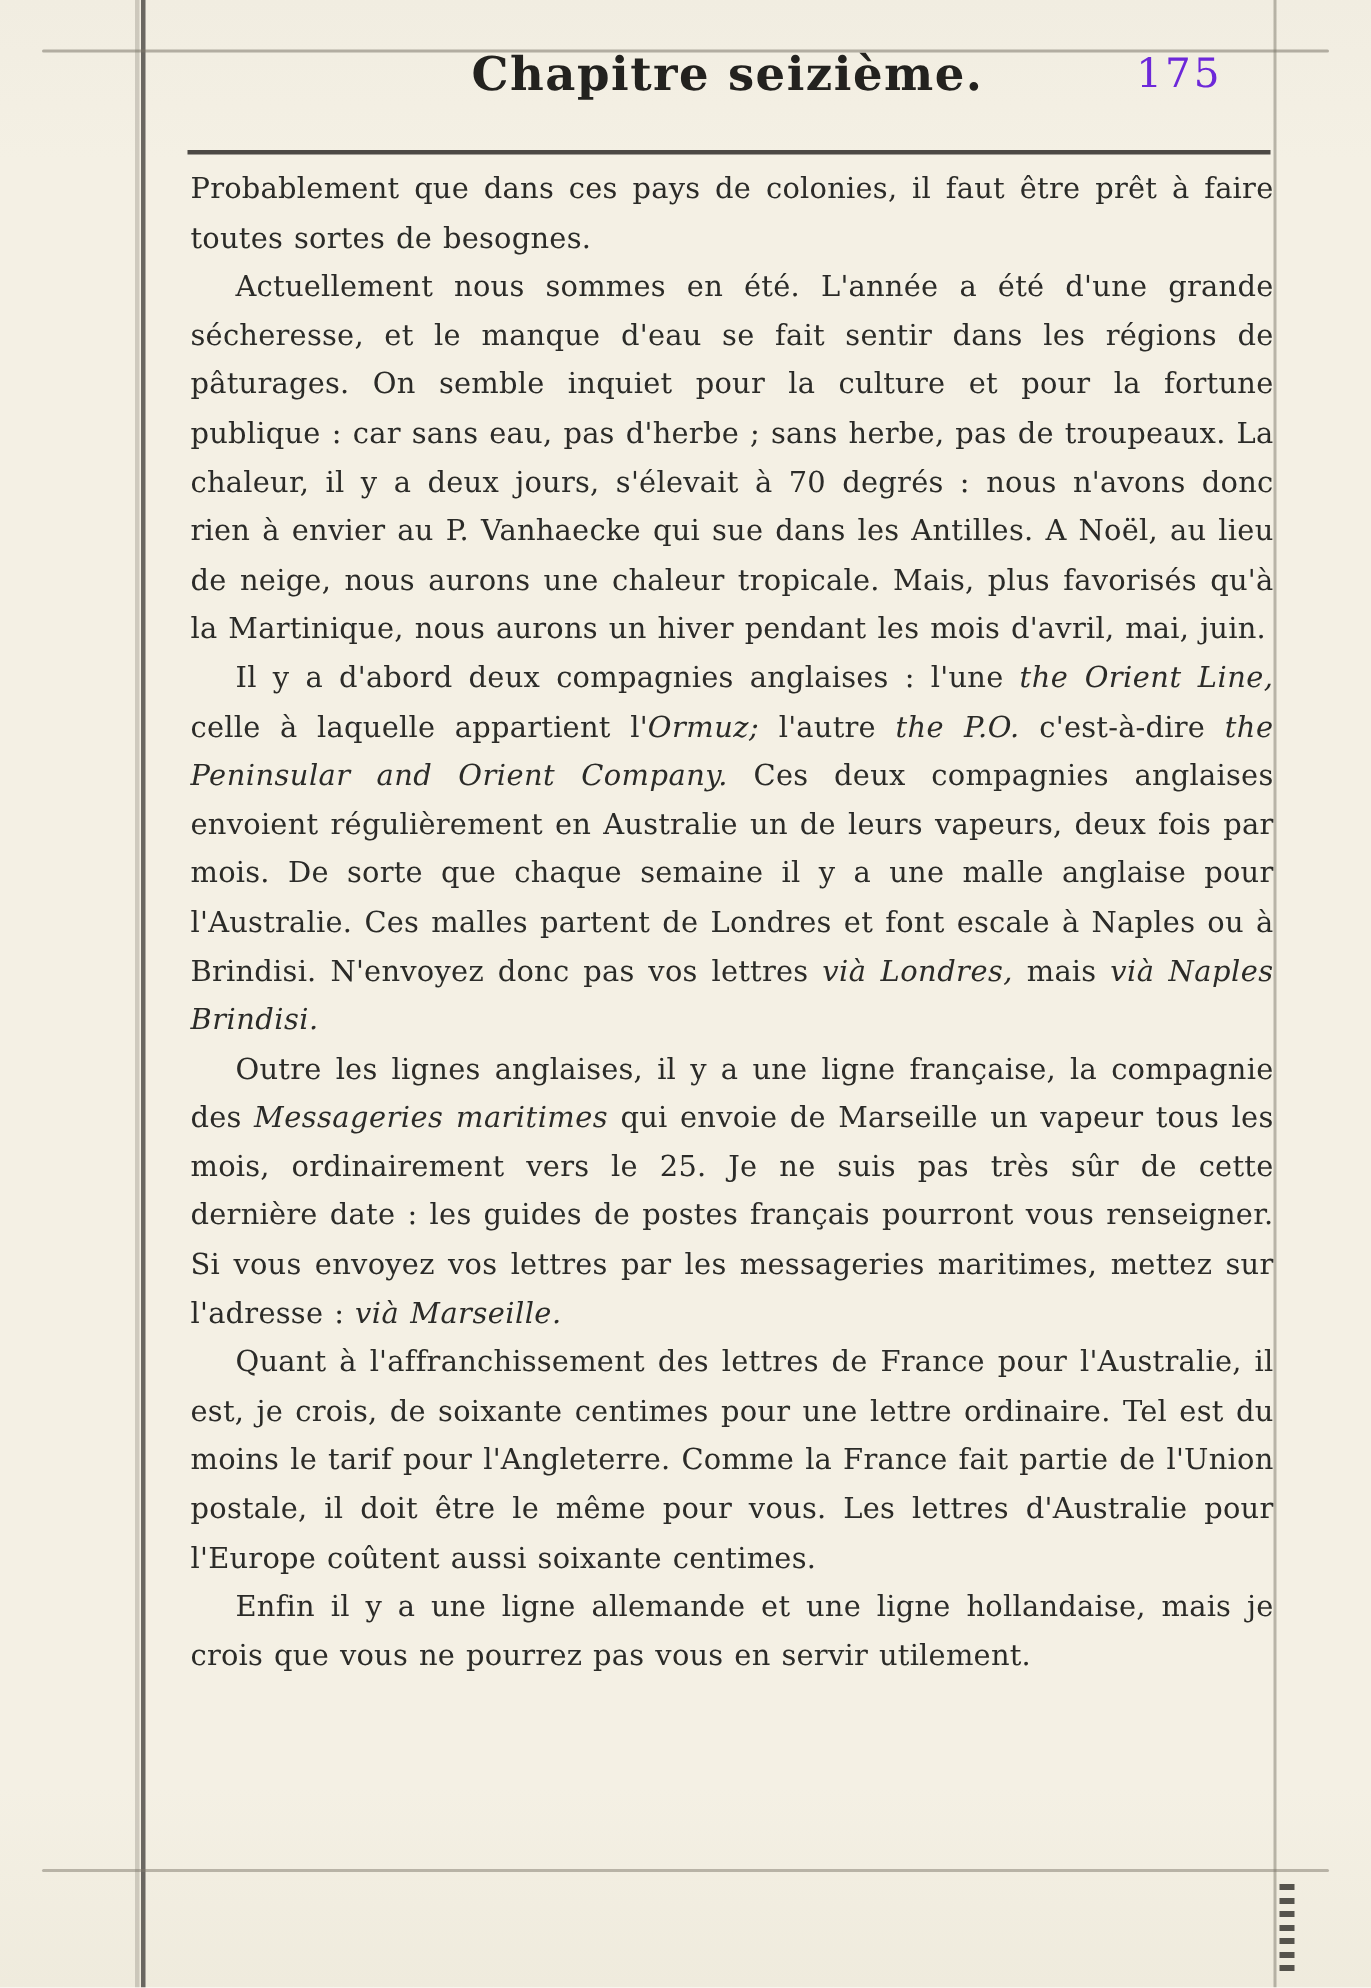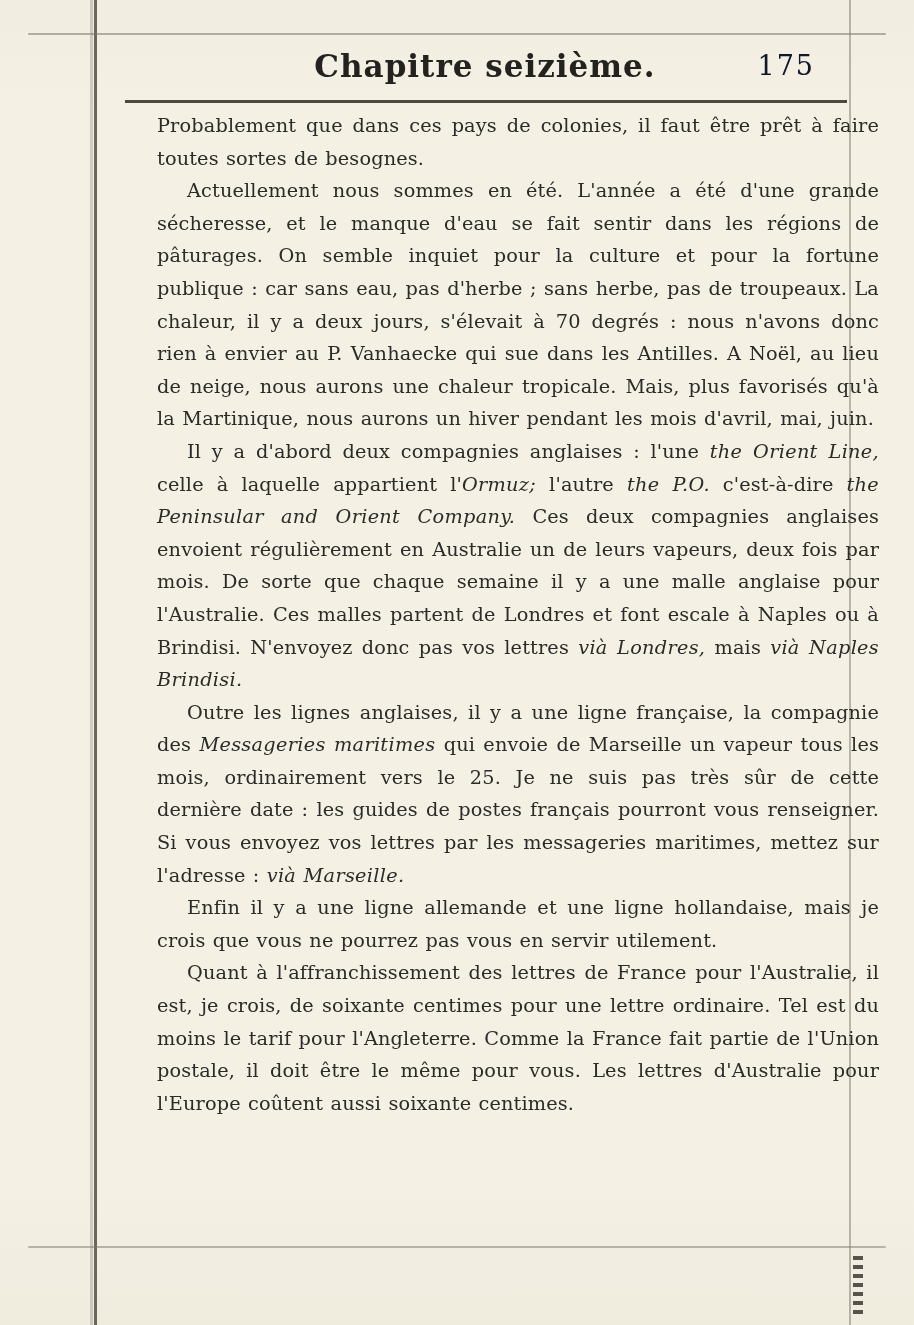--- a/index.html
+++ b/index.html
@@ -63,56 +63,55 @@
       180deg,
       #2f2d28 0px, #2f2d28 4px,
       transparent 4px, transparent 9px
     );
     opacity: 0.8;
   }
 
   
   .header {
     position: absolute;
-    left: 125px; top: 48px;
+    left: 125px; top: 32px;
     width: 720px;
     height: 46px;
   }
   .chapter-title {
     position: absolute;
     left: 0; right: 0;
     text-align: center;
     font-size: 31px;
     font-weight: bold;
     letter-spacing: 1px;
     color: #23221f;
     font-family: "DejaVu Serif", serif;
   }
   .page-number {
     position: absolute;
     right: 30px; top: 2px;
     font-size: 27px;
     letter-spacing: 2px;
-    color: #0f172a;
+    color: #6d28d9;
   }
   .header-rule {
     position: absolute;
     left: 125px; top: 100px;
     width: 722px;
     height: 3px;
     background: #2e2c28;
     opacity: 0.85;
   }
 
   
   .page-body {
     position: absolute;
     left: 127px; top: 110px;
     width: 722px;
-    margin-left: 30px;
   }
   .para {
     margin: 0;
     font-size: 19.3px;
     line-height: 32.6px;
     text-align: justify;
     letter-spacing: 0.15px;
     word-spacing: 1px;
   }
   .para.indent {
@@ -136,15 +135,15 @@
   <div class="chapter-title">Chapitre seizième.</div>
   <div class="page-number">175</div>
 </div>
 <div class="header-rule"></div>
 
 <div class="page-body">
     <p class="para"><span>Probablement que dans ces pays de colonies, il faut être prêt à faire toutes sortes de besognes.</span></p>
     <p class="para indent"><span>Actuellement nous sommes en été. L'année a été d'une grande sécheresse, et le manque d'eau se fait sentir dans les régions de pâturages. On semble inquiet pour la culture et pour la fortune publique : car sans eau, pas d'herbe ; sans herbe, pas de troupeaux. La chaleur, il y a deux jours, s'élevait à 70 degrés : nous n'avons donc rien à envier au P. Vanhaecke qui sue dans les Antilles. A Noël, au lieu de neige, nous aurons une chaleur tropicale. Mais, plus favorisés qu'à la Martinique, nous aurons un hiver pendant les mois d'avril, mai, juin.</span></p>
     <p class="para indent"><span>Il y a d'abord deux compagnies anglaises : l'une </span><em>the Orient Line,</em><span> celle à laquelle appartient l'</span><em>Ormuz;</em><span> l'autre </span><em>the P.O.</em><span> c'est-à-dire </span><em>the Peninsular and Orient Company.</em><span> Ces deux compagnies anglaises envoient régulièrement en Australie un de leurs vapeurs, deux fois par mois. De sorte que chaque semaine il y a une malle anglaise pour l'Australie. Ces malles partent de Londres et font escale à Naples ou à Brindisi. N'envoyez donc pas vos lettres </span><em>vià Londres,</em><span> mais </span><em>vià Naples Brindisi.</em></p>
     <p class="para indent"><span>Outre les lignes anglaises, il y a une ligne française, la compagnie des </span><em>Messageries maritimes</em><span> qui envoie de Marseille un vapeur tous les mois, ordinairement vers le 25. Je ne suis pas très sûr de cette dernière date : les guides de postes français pourront vous renseigner. Si vous envoyez vos lettres par les messageries maritimes, mettez sur l'adresse : </span><em>vià Marseille.</em></p>
+    <p class="para indent"><span>Quant à l'affranchissement des lettres de France pour l'Australie, il est, je crois, de soixante centimes pour une lettre ordinaire. Tel est du moins le tarif pour l'Angleterre. Comme la France fait partie de l'Union postale, il doit être le même pour vous. Les lettres d'Australie pour l'Europe coûtent aussi soixante centimes.</span></p>
     <p class="para indent"><span>Enfin il y a une ligne allemande et une ligne hollandaise, mais je crois que vous ne pourrez pas vous en servir utilement.</span></p>
-    <p class="para indent"><span>Quant à l'affranchissement des lettres de France pour l'Australie, il est, je crois, de soixante centimes pour une lettre ordinaire. Tel est du moins le tarif pour l'Angleterre. Comme la France fait partie de l'Union postale, il doit être le même pour vous. Les lettres d'Australie pour l'Europe coûtent aussi soixante centimes.</span></p>
   </div>
 
 </body></html>

